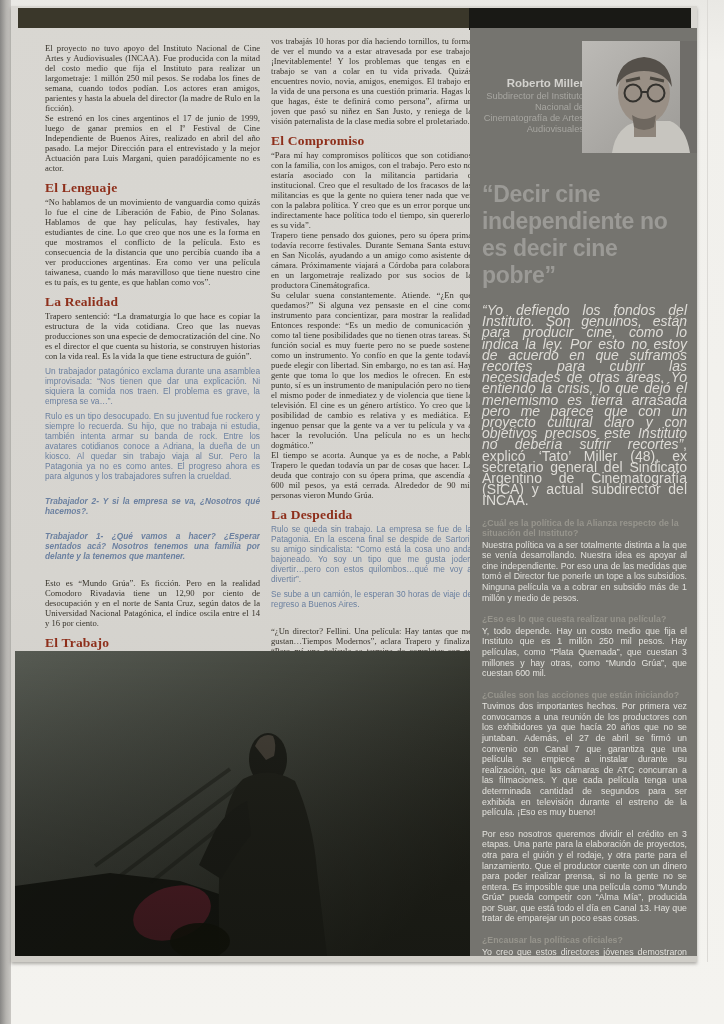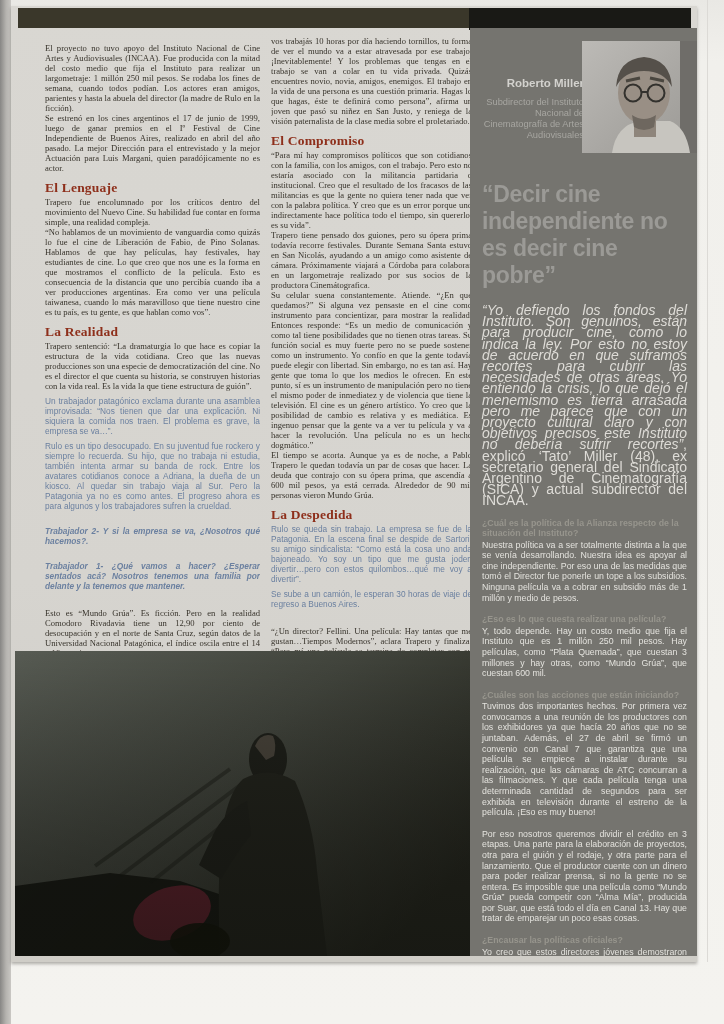--- a/index.html
+++ b/index.html
@@ -25,21 +25,21 @@
   .photo{position:absolute;left:4px;top:645px;width:456px;height:305px;overflow:hidden;background:#3b3e37;}
   .photo svg{display:block;}
 
   
   .sidebar{position:absolute;left:459px;top:22px;width:227px;height:928px;background:#75746f;overflow:hidden;padding:0;box-sizing:border-box;}
   .side-inner{padding:5px 10px 0 12px;}
   .side-head{position:relative;height:132px;}
   .portrait{position:absolute;right:-10px;top:8px;width:115px;height:112px;overflow:hidden;}
   .nameblock{position:absolute;left:-4px;top:44px;width:106px;text-align:right;}
   .name{font-family:"Liberation Sans",sans-serif;font-weight:bold;font-size:11.5px;line-height:13px;color:#d3d2ce;}
-  .role{font-family:"Liberation Sans",sans-serif;font-size:9.3px;line-height:11px;color:#a7a6a1;margin-top:7px;}
+  .role{font-family:"Liberation Sans",sans-serif;font-size:9.3px;line-height:11px;color:#a7a6a1;margin-top:1px;}
   .headline{margin:16px 0 0;font-family:"Liberation Sans",sans-serif;font-weight:bold;font-size:23px;line-height:27px;color:#9b9a96;letter-spacing:-.3px;}
   .lead{margin:16px 0 0;font-family:"Liberation Sans",sans-serif;font-size:14px;line-height:11.2px;text-align:justify;color:#dedcd7;}
   .lead .lq{font-style:italic;}
   .qa{margin-top:11px;}
   .q{margin:0 0 1px;font-family:"Liberation Sans",sans-serif;font-weight:bold;font-size:8.8px;line-height:10.5px;color:#97958d;text-align:left;}
   .a{margin:0;font-family:"Liberation Sans",sans-serif;font-size:8.8px;line-height:10.6px;color:#e4e3de;text-align:justify;}
 </style>
 </head>
 <body>
 
@@ -49,21 +49,20 @@
 
   <div class="page">
     <div class="topband">
       <div class="topband-dark"></div>
     </div>
 
     <div class="col col1">
       <p class="body">El proyecto no tuvo apoyo del Instituto Nacional de Cine Artes y Audiovisuales (INCAA). Fue producida con la mitad del costo medio que fija el Instituto para realizar un largometraje: 1 millón 250 mil pesos. Se rodaba los fines de semana, cuando todos podían. Los actores eran amigos, parientes y hasta la abuela del director (la madre de Rulo en la ficción).</p>
       <p class="body">Se estrenó en los cines argentinos el 17 de junio de 1999, luego de ganar premios en el Iº Festival de Cine Independiente de Buenos Aires, realizado en abril del año pasado. La mejor Dirección para el entrevistado y la mejor Actuación para Luis Margani, quien paradójicamente no es actor.</p>
       <h2 class="heading">El Lenguaje</h2>
-      <p class="body">Trapero fue encolumnado por los críticos dentro del movimiento del Nuevo Cine. Su habilidad fue contar en forma simple, una realidad compleja.</p>
       <p class="body">“No hablamos de un movimiento de vanguardia como quizás lo fue el cine de Liberación de Fabio, de Pino Solanas. Hablamos de que hay películas, hay festivales, hay estudiantes de cine. Lo que creo que nos une es la forma en que mostramos el conflicto de la película. Esto es consecuencia de la distancia que uno percibía cuando iba a ver producciones argentinas. Era como ver una película taiwanesa, cuando lo más maravilloso que tiene nuestro cine es tu país, es tu gente, es que hablan como vos”.</p>
       <h2 class="heading">La Realidad</h2>
       <p class="body">Trapero sentenció: “La dramaturgia lo que hace es copiar la estructura de la vida cotidiana. Creo que las nuevas producciones son una especie de democratización del cine. No es el director el que cuenta su historia, se construyen historias con la vida real. Es la vida la que tiene estructura de guión”.</p>
       <p class="script">Un trabajador patagónico exclama durante una asamblea improvisada: “Nos tienen que dar una explicación. Ni siquiera la comida nos traen. El problema es grave, la empresa se va…”.</p>
       <p class="script">Rulo es un tipo desocupado. En su juventud fue rockero y siempre lo recuerda. Su hijo, que no trabaja ni estudia, también intenta armar su banda de rock. Entre los avatares cotidianos conoce a Adriana, la dueña de un kiosco. Al quedar sin trabajo viaja al Sur. Pero la Patagonia ya no es como antes. El progreso ahora es para algunos y los trabajadores sufren la crueldad.</p>
       <p class="script ital">Trabajador 2- Y si la empresa se va, ¿Nosotros qué hacemos?.</p>
       <p class="script ital">Trabajador 1- ¿Qué vamos a hacer? ¿Esperar sentados acá? Nosotros tenemos una familia por delante y la tenemos que mantener.</p>
       <p class="body gap">Esto es “Mundo Grúa”. Es ficción. Pero en la realidad Comodoro Rivadavia tiene un 12,90 por ciento de desocupación y en el norte de Santa Cruz, según datos de la Universidad Nacional Patagónica, el índice oscila entre el 14 y 16  por ciento.</p>
       <h2 class="heading">El Trabajo</h2>
       <p class="body">“Es un valor predominante para cualquier persona. El trabajo o la falta de trabajo. Desde que hago cine me paso las 24 horas del día atravesado por el cine. Para mí el cine además de un trabajo representa otras cosas, pero  la gente que trabaja para sobrevivir se presta a lo mismo. Cuando</p>

